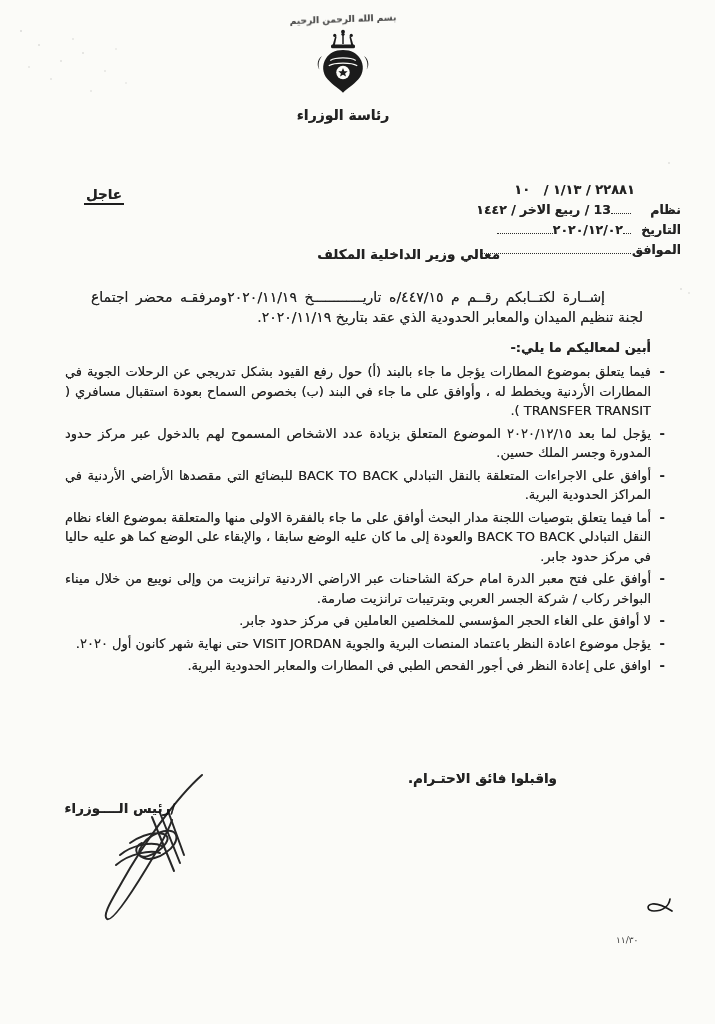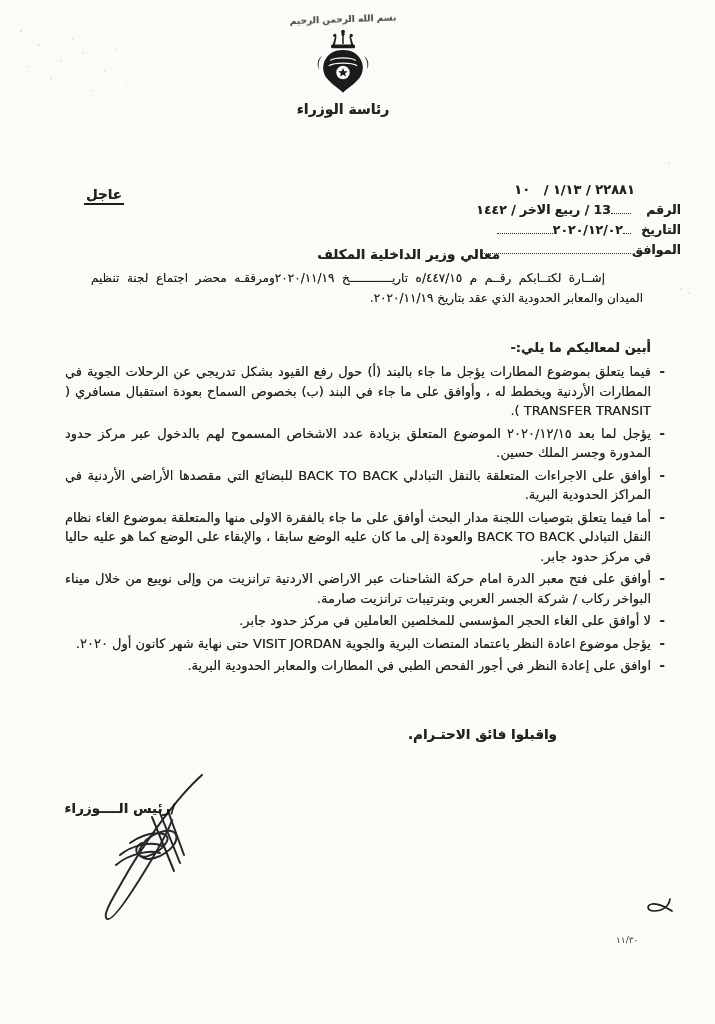--- a/index.html
+++ b/index.html
@@ -8,42 +8,42 @@
     background:#fbfbf8;
     font-family:"DejaVu Sans",sans-serif;
     color:#222;
   }
   .page{position:absolute;inset:0;}
   .txt{text-shadow:0 0 .45px rgba(20,20,20,.6);}
   
   .letterhead{position:absolute;top:14px;left:278px;width:130px;text-align:center;}
   .basmala{font-size:9px;font-weight:bold;opacity:.8;transform:rotate(-2deg) scaleY(.95);filter:blur(.2px);white-space:nowrap;}
   .emblem{margin:3px auto 0;display:block;filter:blur(.25px);}
-  .office-name{font-size:14px;font-weight:bold;letter-spacing:-.5px;filter:blur(.2px);margin-top:4px;}
+  .office-name{font-size:14px;font-weight:bold;letter-spacing:-.5px;filter:blur(.2px);margin-top:10px;}
   
   .meta{position:absolute;top:150px;right:34px;width:310px;font-size:12.5px;margin-top:32px;}
   .meta-row{display:flex;align-items:baseline;margin-bottom:5px;direction:rtl;}
   .meta-label{width:50px;font-weight:bold;flex:0 0 auto;}
   .meta-value{font-weight:bold;white-space:nowrap;}
   .ref-top{margin-right:46px;letter-spacing:1.5px;font-size:13px;}
   .dots{display:inline-block;border-bottom:1.6px dotted #2c2c2c;height:11px;flex:0 0 auto;}
   .w20{width:20px;}.w8{width:8px;}.w56{width:56px;}.w150{width:150px;}
   .urgent{
     position:absolute;top:186px;left:84px;font-size:13.5px;font-weight:bold;
     border-bottom:2.5px solid #1d1d1d;padding:0 2px 1px;
   }
   
   .salutation{position:absolute;top:246px;left:180px;width:320px;font-size:13.5px;font-weight:bold;}
-  .para{position:absolute;top:268px;right:72px;width:552px;font-size:12px;line-height:20px;text-align:justify;text-indent:38px;}
+  .para{position:absolute;top:287px;right:72px;width:552px;font-size:14px;line-height:20px;text-align:justify;text-indent:38px;}
   .intro{position:absolute;top:340px;right:64px;font-size:13px;font-weight:bold;}
   .items{position:absolute;top:362px;right:50px;width:600px;font-size:13px;line-height:19.5px;}
   .item{display:flex;direction:rtl;margin-bottom:3px;}
   .dash{flex:0 0 14px;font-weight:bold;}
   .item-text{flex:1;text-align:justify;}
-  .closing{position:absolute;top:726px;right:158px;font-size:13.5px;font-weight:bold;}
+  .closing{position:absolute;top:770px;right:158px;font-size:13.5px;font-weight:bold;}
   
   .sig-title{position:absolute;top:800px;left:54px;width:132px;font-size:13.5px;font-weight:bold;direction:rtl;text-align:center;}
   .sig-scribble{position:absolute;top:772px;left:32px;}
   .page-note{position:absolute;top:935px;left:616px;font-size:9px;color:#3c3c3c;letter-spacing:.5px;}
   .hand-mark{position:absolute;top:896px;left:645px;}
   
   .specks{position:absolute;top:30px;left:20px;width:2px;height:2px;border-radius:50%;background:rgba(70,70,70,.18);
     box-shadow:18px 14px 0 rgba(70,70,70,.16), 40px 30px 0 rgba(70,70,70,.14), 62px 22px 0 rgba(70,70,70,.15),
     84px 40px 0 rgba(70,70,70,.12), 30px 48px 0 rgba(70,70,70,.13), 70px 60px 0 rgba(70,70,70,.12),
     105px 52px 0 rgba(70,70,70,.1), 52px 8px 0 rgba(70,70,70,.12), 8px 36px 0 rgba(70,70,70,.12),
@@ -81,21 +81,21 @@
       <path d="M40 54 L41.8 58.2 L46.2 58.4 L42.8 61.2 L44 65.4 L40 63 L36 65.4 L37.2 61.2 L33.8 58.4 L38.2 58.2 Z" fill="#1b1b1b"></path>
     </svg>
     <div class="office-name txt">رئاسة الوزراء</div>
   </div>
 
   <div class="meta">
     <div class="meta-row">
       <span class="meta-value ref-top txt" dir="ltr">٢٢٨٨١ / ١/١٣ / &nbsp;&nbsp;١٠</span>
     </div>
     <div class="meta-row">
-      <span class="meta-label txt">الرقم</span>
+      <span class="meta-label txt">نظام</span>
       <span class="dots w20"></span>
       <span class="meta-value txt">13 / ربيع الاخر / ١٤٤٢</span>
     </div>
     <div class="meta-row">
       <span class="meta-label txt">التاريخ</span>
       <span class="dots w8"></span>
       <span class="meta-value txt">٢٠٢٠/١٢/٠٢</span>
       <span class="dots w56"></span>
     </div>
     <div class="meta-row">

